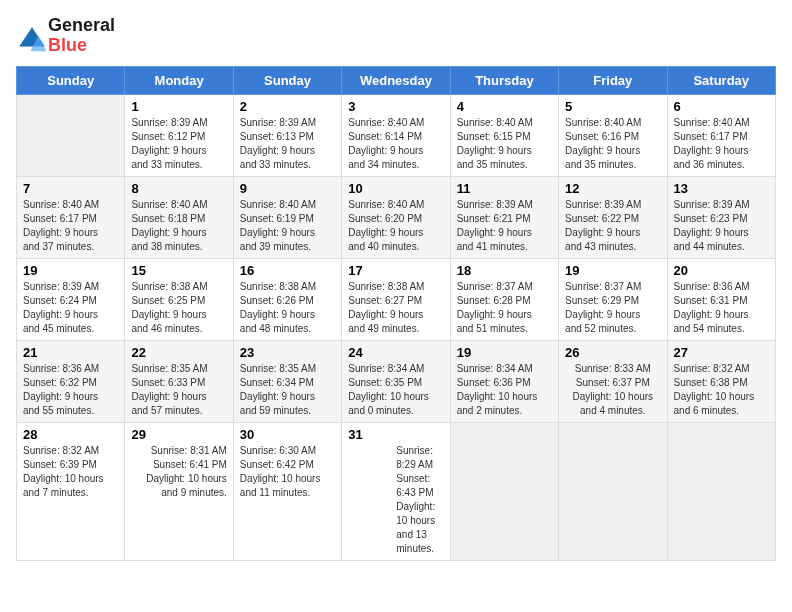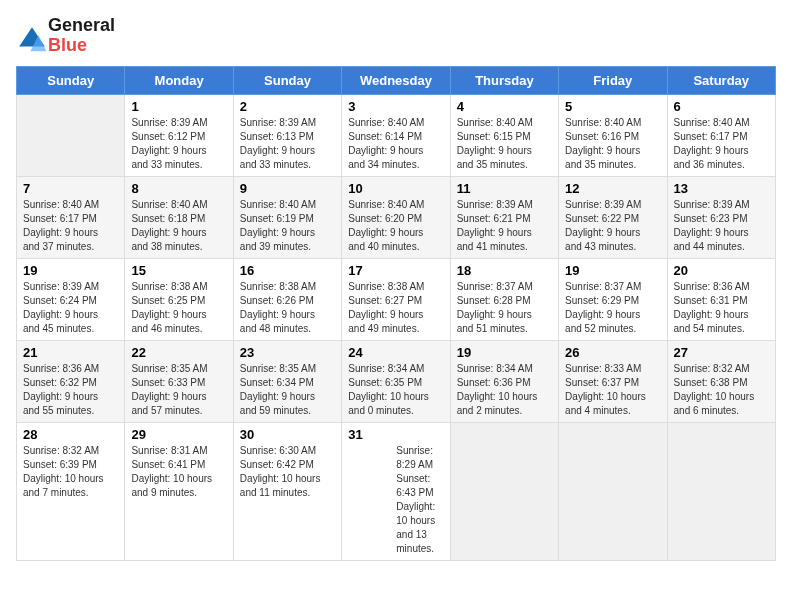--- a/index.html
+++ b/index.html
@@ -298,21 +298,21 @@
         </td>
         <td>
           <div class="day-number">19</div>
           <div class="cell-text" style="white-space: pre-line;">Sunrise: 8:34 AM
 Sunset: 6:36 PM
 Daylight: 10 hours
 and 2 minutes.</div>
         </td>
         <td>
           <div class="day-number">26</div>
-          <div class="cell-text" style="white-space: pre-line;">Sunrise: 8:33 AM
+          <div class="cell-text" style="white-space: pre-line; text-align: center;">Sunrise: 8:33 AM
 Sunset: 6:37 PM
 Daylight: 10 hours
 and 4 minutes.</div>
         </td>
         <td>
           <div class="day-number">27</div>
           <div class="cell-text" style="white-space: pre-line;">Sunrise: 8:32 AM
 Sunset: 6:38 PM
 Daylight: 10 hours
 and 6 minutes.</div>
@@ -321,21 +321,21 @@
       <tr>
         <td>
           <div class="day-number">28</div>
           <div class="cell-text" style="white-space: pre-line;">Sunrise: 8:32 AM
 Sunset: 6:39 PM
 Daylight: 10 hours
 and 7 minutes.</div>
         </td>
         <td>
           <div class="day-number">29</div>
-          <div class="cell-text" style="white-space: pre-line;">Sunrise: 8:31 AM
+          <div class="cell-text" style="white-space: pre-line; text-align: right;">Sunrise: 8:31 AM
 Sunset: 6:41 PM
 Daylight: 10 hours
 and 9 minutes.</div>
         </td>
         <td>
           <div class="day-number">30</div>
           <div class="cell-text" style="white-space: pre-line;">Sunrise: 6:30 AM
 Sunset: 6:42 PM
 Daylight: 10 hours
 and 11 minutes.</div>

